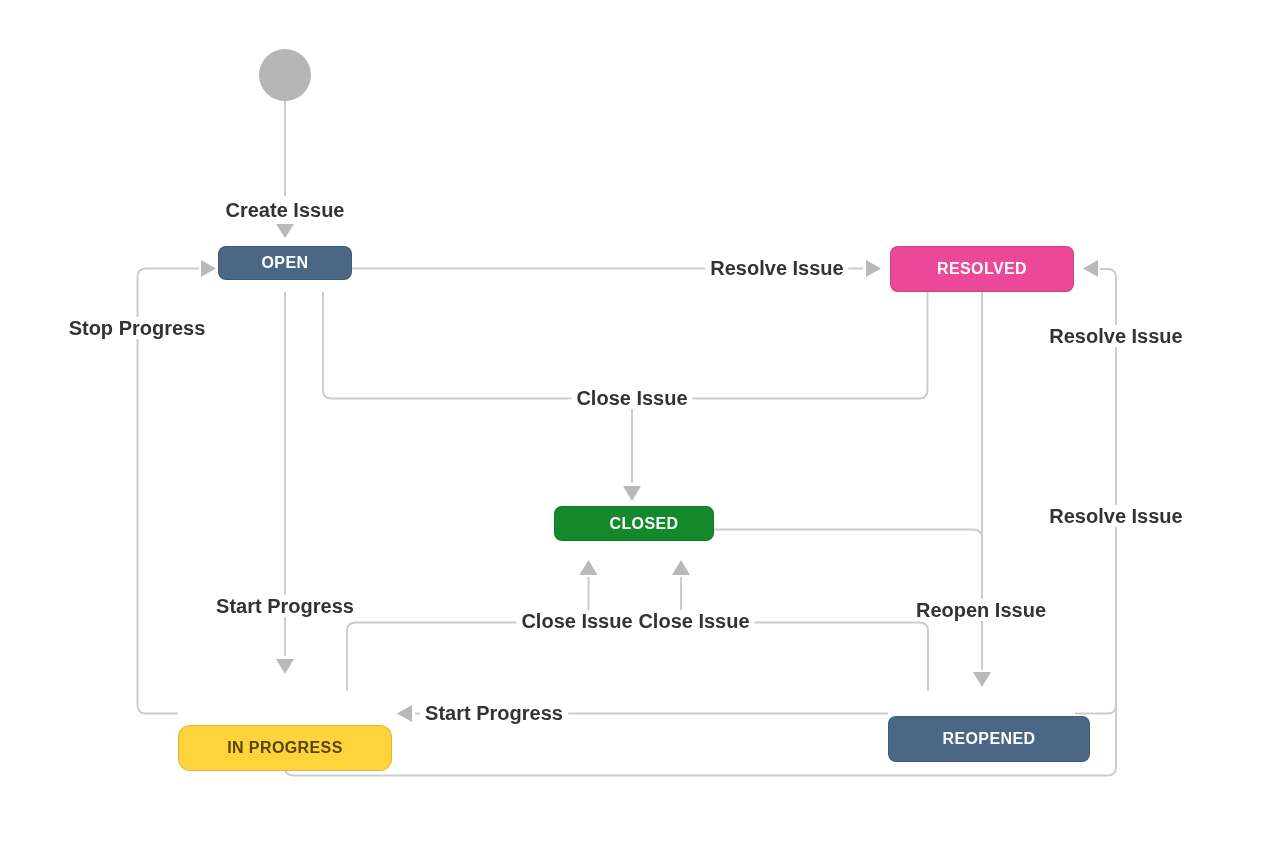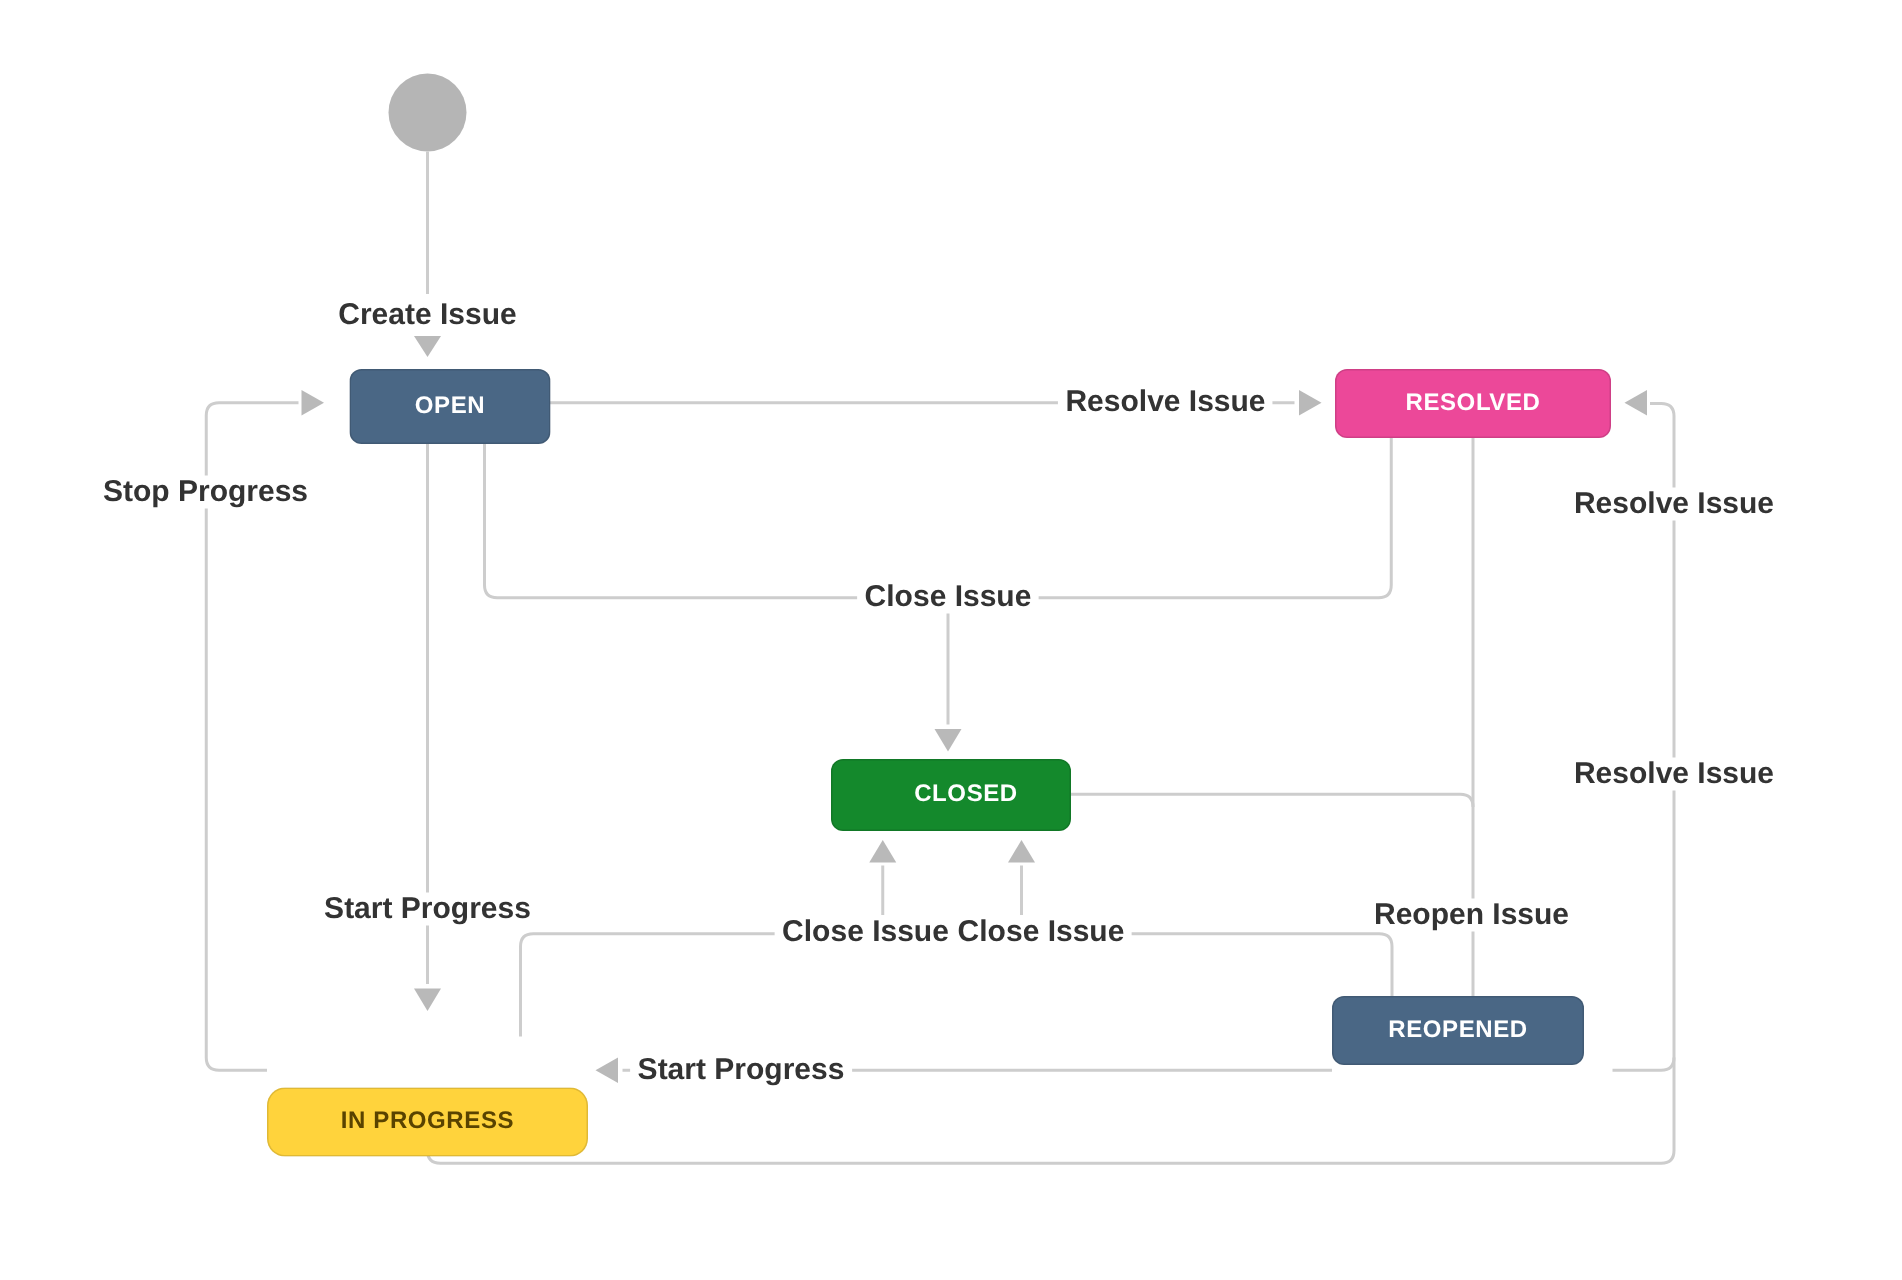--- a/index.html
+++ b/index.html
@@ -28,25 +28,25 @@
   .node{
     position:absolute;z-index:3;
     display:flex;align-items:center;justify-content:center;
     border-radius:8px;
     border:1px solid rgba(0,0,0,0.12);
     font-size:16px;font-weight:bold;
     letter-spacing:0.4px;
     box-sizing:border-box;
     cursor:default;
   }
-  .node-open{left:233px;top:246px;width:134px;height:50px;}
+  .node-open{left:218px;top:246px;width:134px;height:34px;}
   .node-resolved{left:890px;top:246px;width:184px;height:46px;}
-  .node-closed{left:554px;top:506px;width:160px;height:48px;padding-left:20px;}
+  .node-closed{left:554px;top:506px;width:160px;height:35px;padding-left:20px;}
   .node-in-progress{left:178px;top:725px;width:214px;height:46px;border-radius:12px;}
-  .node-reopened{left:888px;top:664px;width:168px;height:46px;}
+  .node-reopened{left:888px;top:716px;width:202px;height:46px;}
   .lbl-create{left:285px;top:210px;}
   .lbl-resolve-1{left:777px;top:268px;}
   .lbl-stop{left:137px;top:302px;margin-top:26px;}
   .lbl-close-1{left:632px;top:398px;}
   .lbl-resolve-2{left:1116px;top:336px;}
   .lbl-resolve-3{left:1116px;top:516px;}
   .lbl-start-1{left:285px;top:606px;}
   .lbl-close-2{left:577px;top:621px;}
   .lbl-close-3{left:694px;top:621px;}
   .lbl-reopen{left:981px;top:610px;}

